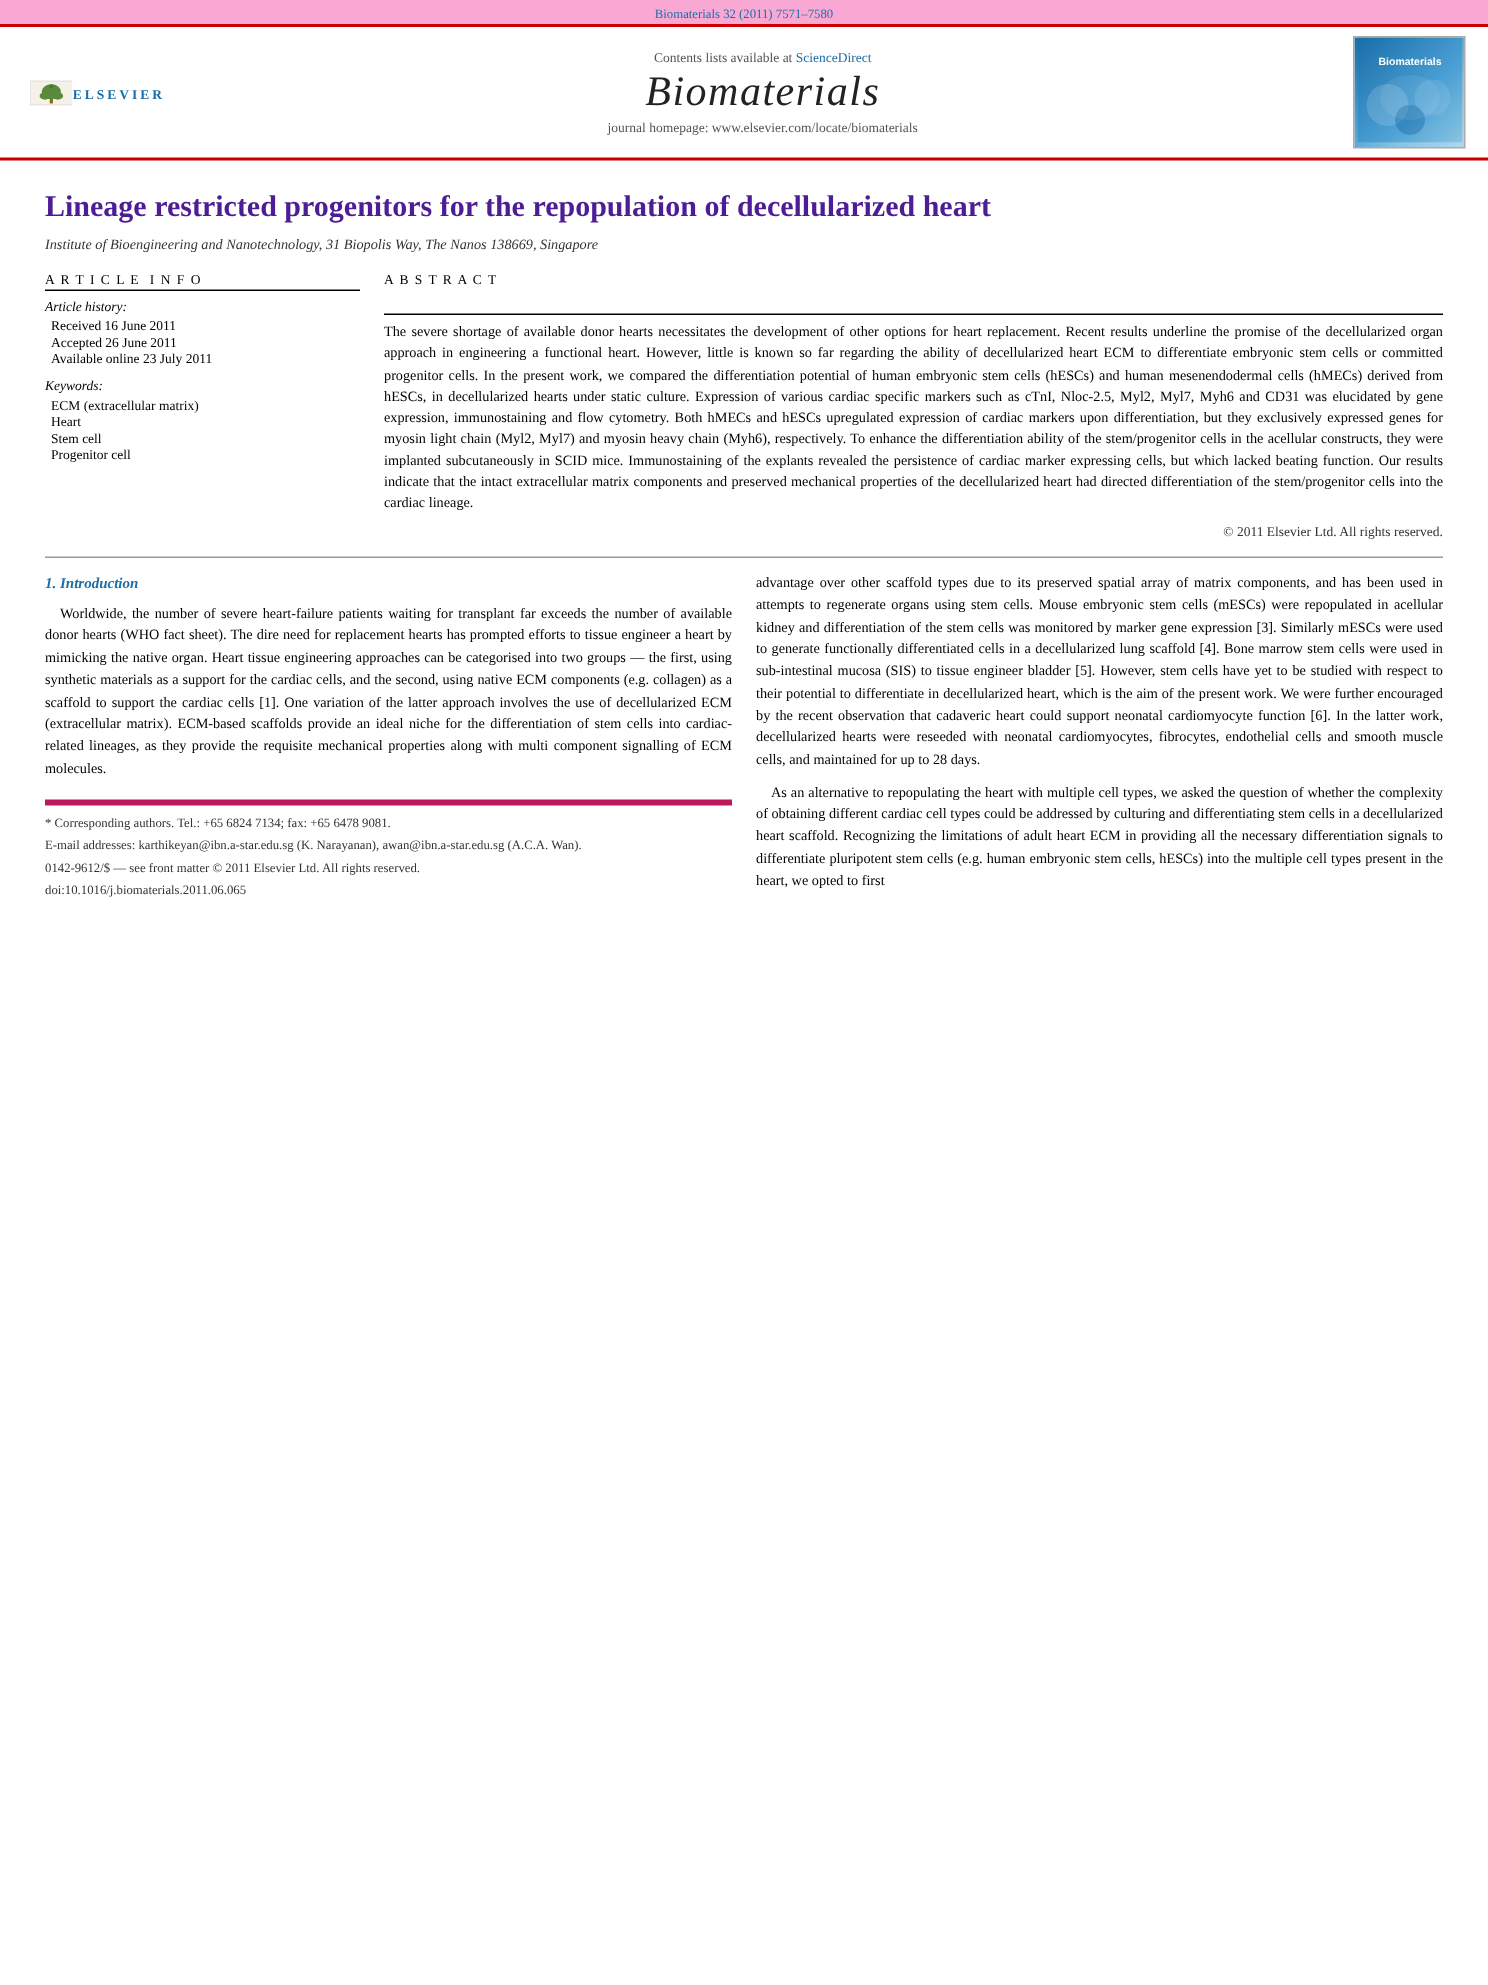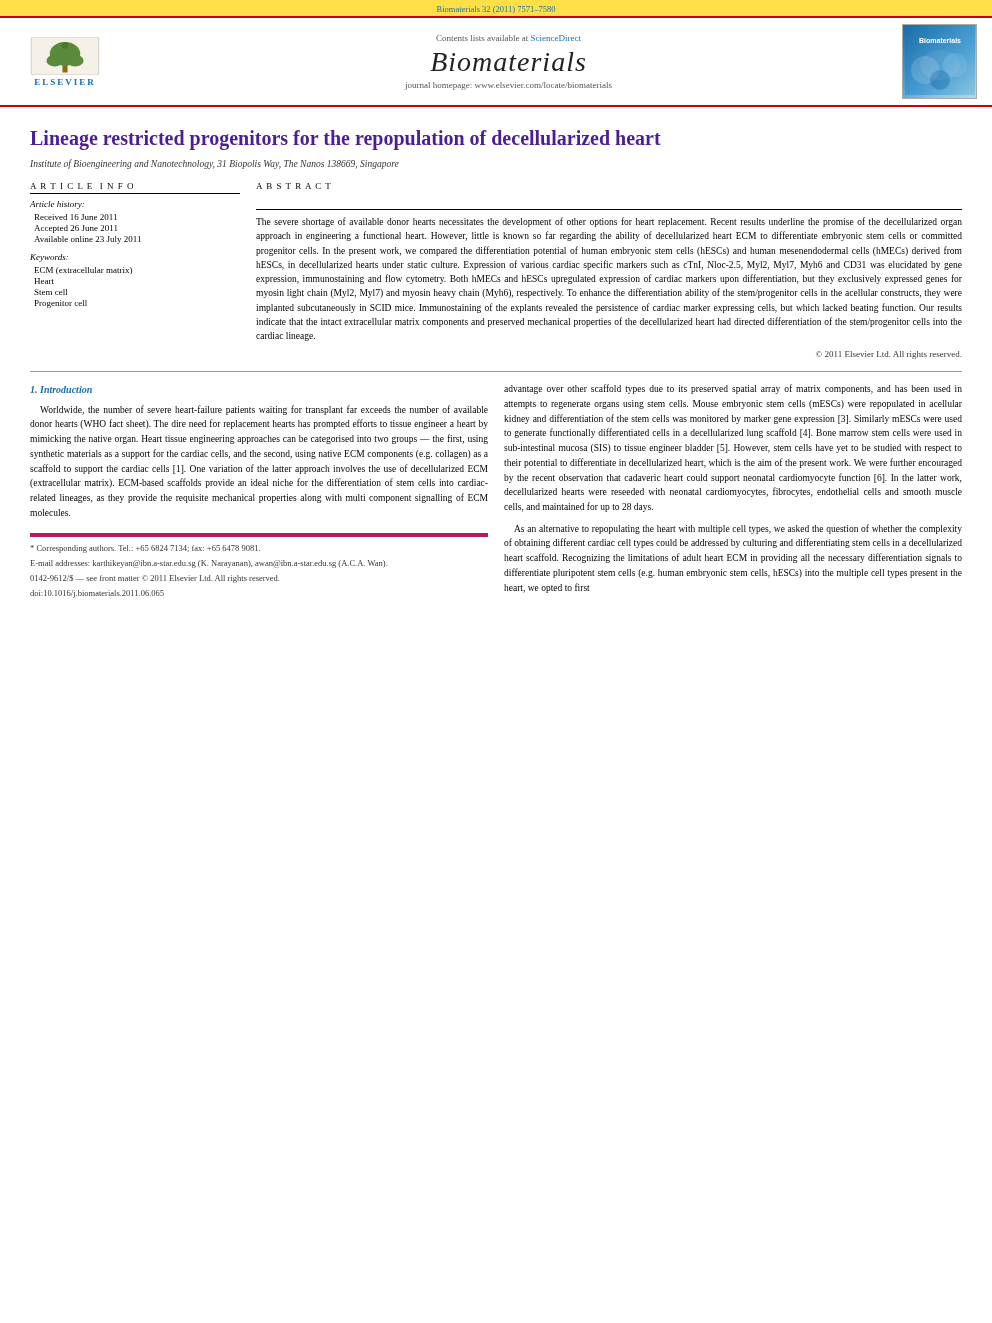--- a/index.html
+++ b/index.html
@@ -7,21 +7,21 @@
       background: #fff;
       font-family: 'Times New Roman', Times, serif;
       font-size: 10px;
       color: #000;
       width: 992px;
       min-height: 1323px;
     }
 
     
     .journal-top-bar {
-      background: #fde047;
+      background: #f9a8d4;
       border-bottom: 2px solid #c00;
       padding: 4px 0 2px 0;
       text-align: center;
       font-size: 9px;
       color: #333;
     }
     .journal-top-bar .journal-ref {
       font-size: 8.5px;
       color: #1a6ea8;
     }
@@ -37,21 +37,21 @@
     .journal-header .logo-left {
       width: 110px;
       display: flex;
       flex-direction: column;
       align-items: center;
     }
     .journal-header .logo-left .elsevier-logo {
       width: 90px;
       height: 55px;
       display: flex;
-      flex-direction: column;
+      flex-direction: row;
       align-items: center;
       justify-content: center;
     }
     .elsevier-tree {
       width: 80px;
       height: 38px;
     }
     .elsevier-text {
       font-size: 9px;
       font-weight: bold;

